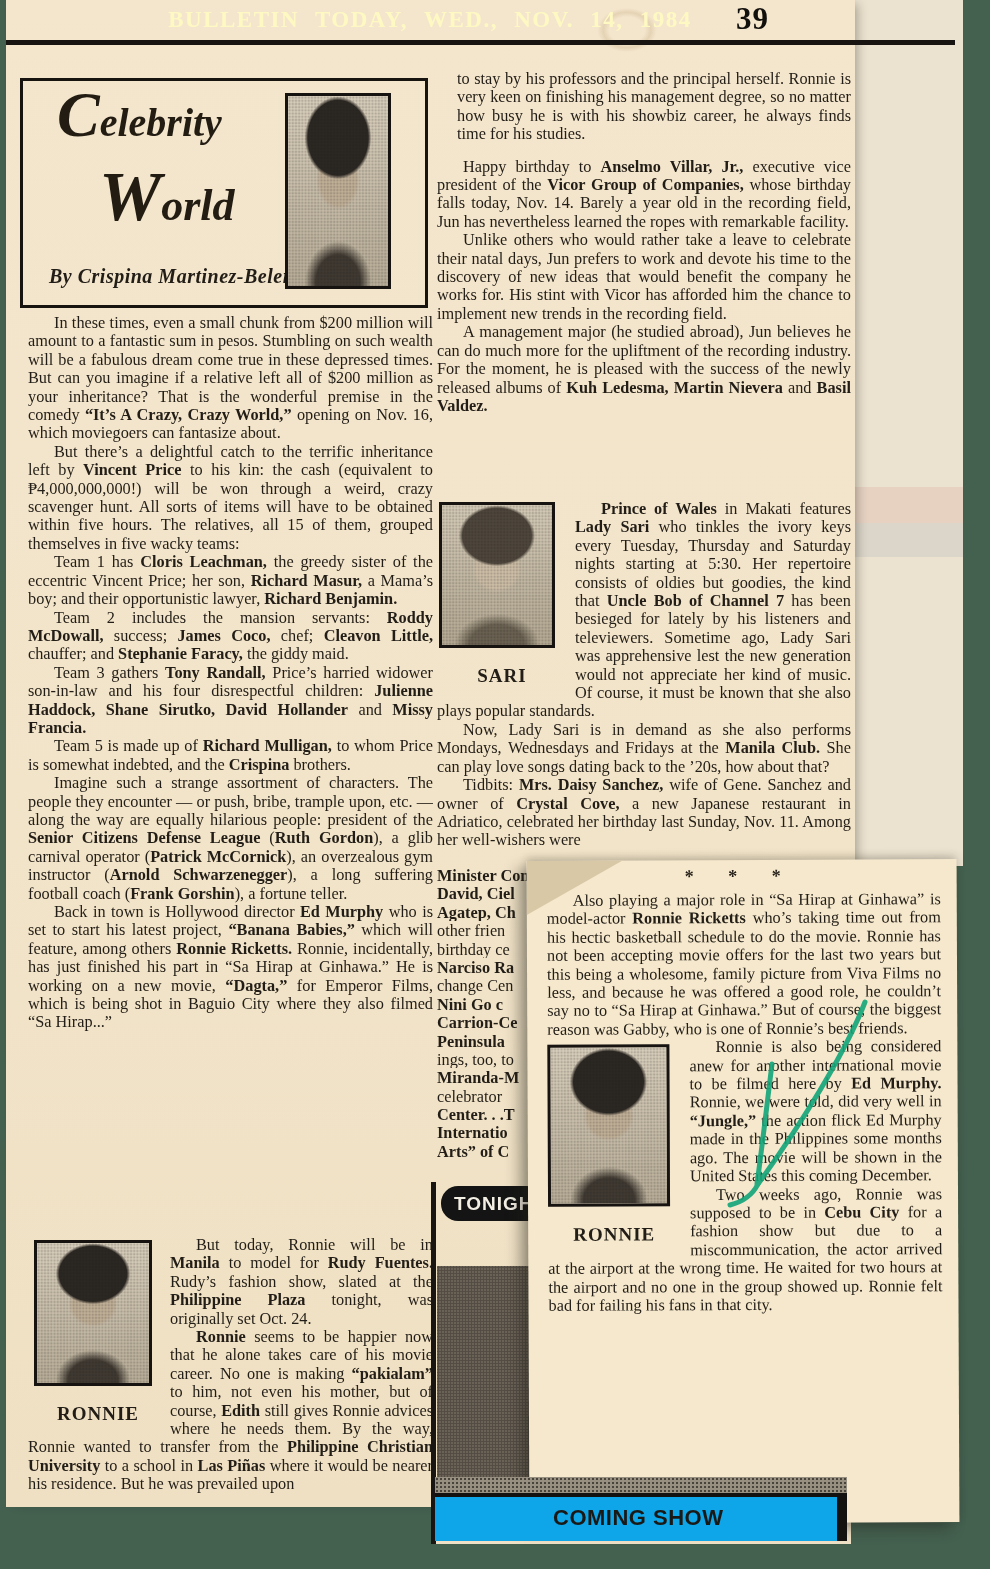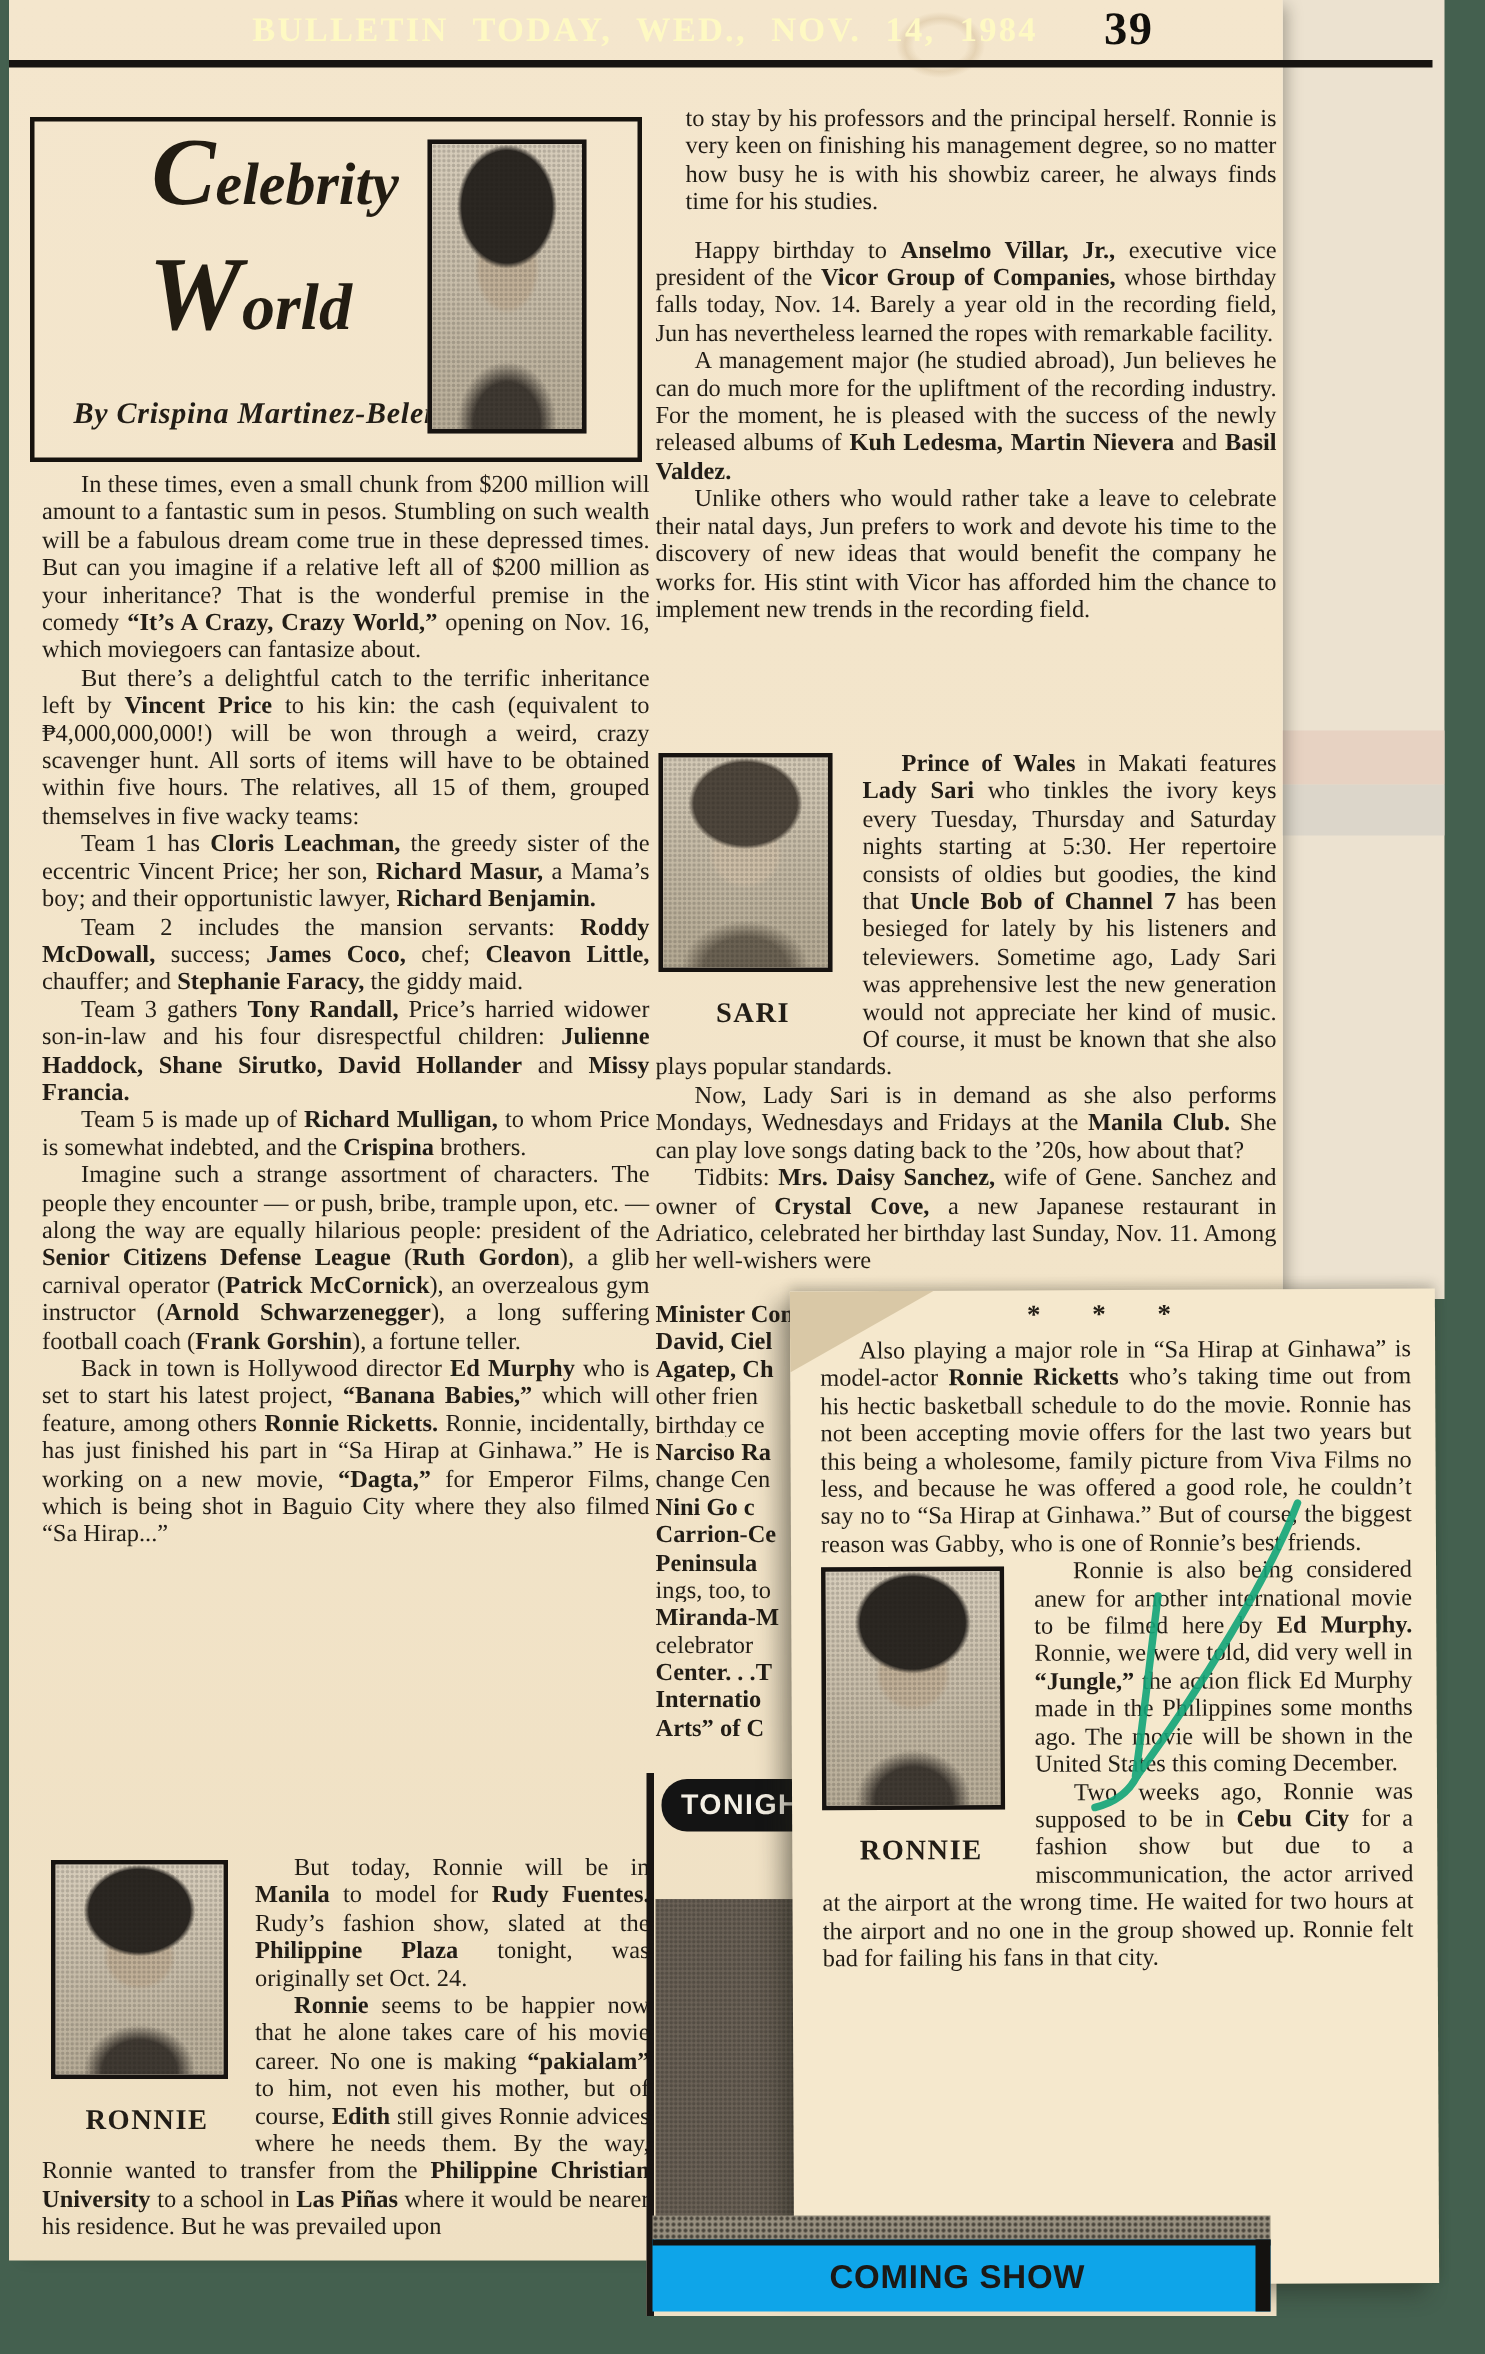--- a/index.html
+++ b/index.html
@@ -19,21 +19,21 @@
   .stain2{left:610px;top:1148px;width:28px;height:22px;border-radius:50%;
           background:radial-gradient(closest-side,rgba(140,90,30,.22),rgba(140,90,30,0) 75%);}
   
   .rule{left:6px;top:40px;width:949px;height:5px;background:#171411;}
   .mast-title{left:150px;top:7px;width:560px;text-align:center;font-size:23px;font-weight:bold;
               letter-spacing:1.5px;word-spacing:9px;color:#fef9c3;}
   .page-num{left:736px;top:1px;font-size:31px;font-weight:bold;letter-spacing:1px;color:#12100c;}
   
   .logo-box{left:20px;top:78px;width:402px;height:224px;border:3px solid #17130e;}
   .logo-word{position:absolute;font-style:italic;font-weight:bold;color:#221c12;}
-  .lw1{left:34px;top:8px;margin-left:44px;}
+  .lw1{left:34px;top:8px;}
   .lw2{left:76px;top:88px;}
   .init{font-size:64px;line-height:.8;}
   .rest{font-size:40px;}
   .init2{font-size:70px;line-height:.8;}
   .rest2{font-size:44px;}
   .byline{position:absolute;left:26px;top:184px;font-size:20px;font-style:italic;font-weight:bold;letter-spacing:.5px;}
   
   .photo{position:relative;background:#c9bfae;border:3px solid #171310;overflow:hidden;}
   .photo::before{content:"";position:absolute;inset:0;background:
      radial-gradient(52% 34% at 50% 22%, #2b2722 58%, rgba(43,39,34,0) 64%),
@@ -127,22 +127,22 @@
       <div class="photo" style="width:112px;height:140px;"></div>
       <div class="pcaption">RONNIE</div>
     </div>
     <p class="para"><span>But today, Ronnie will be in </span><span class="bseg">Manila</span><span> to model for </span><span class="bseg">Rudy Fuentes.</span><span> Rudy’s fashion show, slated at the </span><span class="bseg">Philippine Plaza</span><span> tonight, was originally set Oct. 24.</span></p>
     <p class="para"><span class="bseg">Ronnie</span><span> seems to be happier now that he alone takes care of his movie career. No one is making </span><span class="bseg">“pakialam”</span><span> to him, not even his mother, but of course, </span><span class="bseg">Edith</span><span> still gives Ronnie advices where he needs them. By the way, Ronnie wanted to transfer from the </span><span class="bseg">Philippine Christian University</span><span> to a school in </span><span class="bseg">Las Piñas</span><span> where it would be nearer his residence. But he was prevailed upon</span></p>
   </div>
 
   <div class="abs colblock" style="left:437px;top:70px;width:414px;height:422px;">
     <p class="para noindent"><span>to stay by his professors and the principal herself. Ronnie is very keen on finishing his management degree, so no matter how busy he is with his showbiz career, he always finds time for his studies.</span></p>
     <p class="para" style="margin-top:14px;"><span>Happy birthday to </span><span class="bseg">Anselmo Villar, Jr.,</span><span> executive vice president of the </span><span class="bseg">Vicor Group of Companies,</span><span> whose birthday falls today, Nov. 14. Barely a year old in the recording field, Jun has nevertheless learned the ropes with remarkable facility.</span></p>
+    <p class="para"><span>Unlike others who would rather take a leave to celebrate their natal days, Jun prefers to work and devote his time to the discovery of new ideas that would benefit the company he works for. His stint with Vicor has afforded him the chance to implement new trends in the recording field.</span></p>
     <p class="para"><span>A management major (he studied abroad), Jun believes he can do much more for the upliftment of the recording industry. For the moment, he is pleased with the success of the newly released albums of </span><span class="bseg">Kuh Ledesma, Martin Nievera</span><span> and </span><span class="bseg">Basil Valdez.</span></p>
-    <p class="para"><span>Unlike others who would rather take a leave to celebrate their natal days, Jun prefers to work and devote his time to the discovery of new ideas that would benefit the company he works for. His stint with Vicor has afforded him the chance to implement new trends in the recording field.</span></p>
   </div>
 
   <div class="abs colblock" style="left:437px;top:500px;width:414px;height:364px;">
     <div class="photo-wrap" style="width:126px;margin:2px 10px 0 2px;">
       <div class="photo gray" style="width:110px;height:140px;"></div>
       <div class="pcaption">SARI</div>
     </div>
     <p class="para"><span class="bseg">Prince of Wales</span><span> in Makati features </span><span class="bseg">Lady Sari</span><span> who tinkles the ivory keys every Tuesday, Thursday and Saturday nights starting at 5:30. Her repertoire consists of oldies but goodies, the kind that </span><span class="bseg">Uncle Bob of Channel 7</span><span> has been besieged for lately by his listeners and televiewers. Sometime ago, Lady Sari was apprehensive lest the new generation would not appreciate her kind of music. Of course, it must be known that she also plays popular standards.</span></p>
     <p class="para"><span>Now, Lady Sari is in demand as she also performs Mondays, Wednesdays and Fridays at the </span><span class="bseg">Manila Club.</span><span> She can play love songs dating back to the ’20s, how about that?</span></p>
     <p class="para"><span>Tidbits: </span><span class="bseg">Mrs. Daisy Sanchez,</span><span> wife of Gene. Sanchez and owner of </span><span class="bseg">Crystal Cove,</span><span> a new Japanese restaurant in Adriatico, celebrated her birthday last Sunday, Nov. 11. Among her well-wishers were</span></p>

